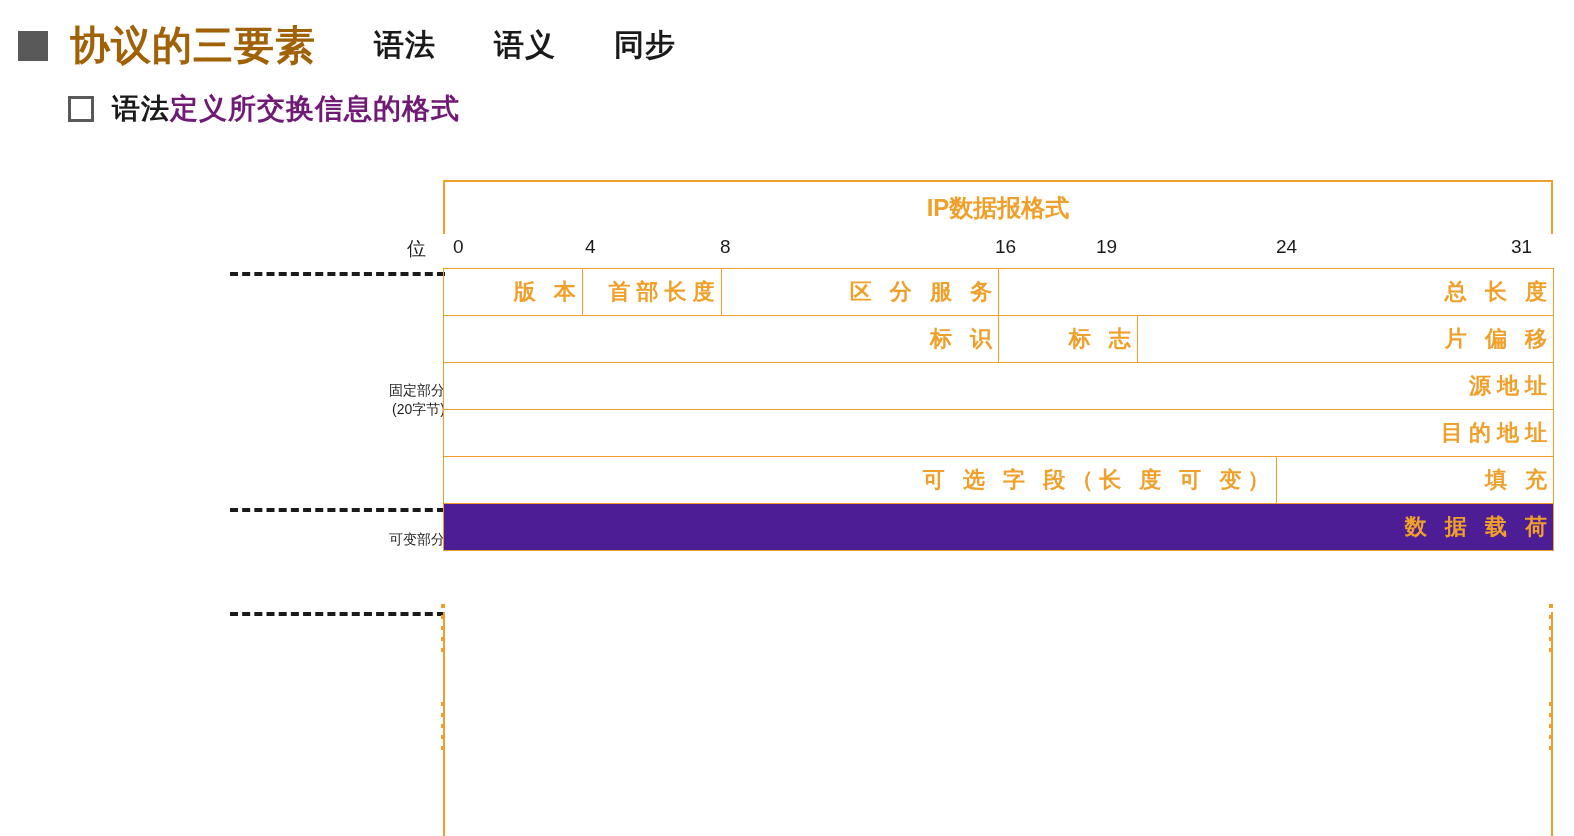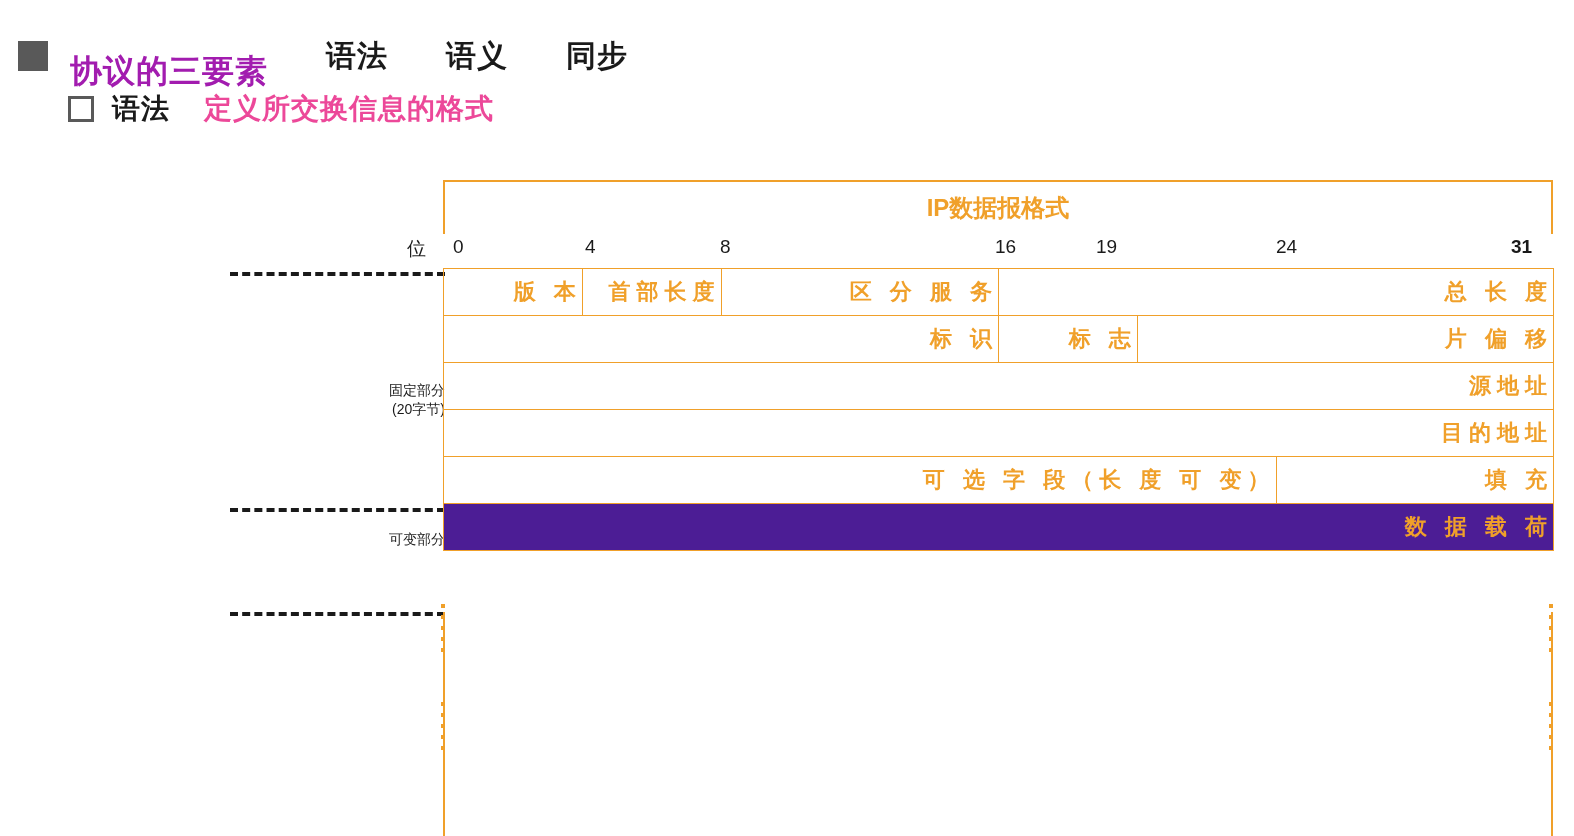--- a/index.html
+++ b/index.html
@@ -30,26 +30,25 @@
     display: flex;
     align-items: center;
   }
   .sq-filled {
     width: 30px;
     height: 30px;
     background: #595959;
     display: inline-block;
   }
   .h-row1 .t1 {
-    font-size: 32px;
-    font-weight: bold;
-    color: #a21caf;
+    font-size: 40px;
+    font-weight: bold;
+    color: #a16207;
     margin-left: 22px;
     letter-spacing: 1px;
-    margin-top: 32px;
   }
   .h-row1 .t2, .h-row1 .t3, .h-row1 .t4 {
     font-size: 30px;
     font-weight: bold;
     color: #1a1a1a;
     margin-left: 58px;
     letter-spacing: 1px;
   }
   .h-row2 {
     position: absolute;
@@ -68,22 +67,21 @@
   .h-row2 .t1 {
     font-size: 28px;
     font-weight: bold;
     color: #1a1a1a;
     margin-left: 18px;
     letter-spacing: 1px;
   }
   .h-row2 .t2 {
     font-size: 28px;
     font-weight: bold;
-    color: #ec4899;
-    margin-left: 34px;
+    color: #701a75;
     letter-spacing: 1px;
   }
 
   
   .diagram {
     position: absolute;
     left: 443px;
     top: 180px;
     width: 1110px;
   }
@@ -218,21 +216,21 @@
   <div class="title-band">IP数据报格式</div>
 
   <div class="bit-ruler">
     <span class="bit-label-wei">位</span>
     <span style="left:10px;">0</span>
     <span style="left:142px;">4</span>
     <span style="left:277px;">8</span>
     <span style="left:552px;">16</span>
     <span style="left:653px;">19</span>
     <span style="left:833px;">24</span>
-    <span style="left:1068px;font-weight:bold;">31</span>
+    <span style="left:1068px;">31</span>
   </div>
 
   <table class="ipfmt">
     <colgroup>
       <col style="width:138.75px">
         <col style="width:138.75px">
       <col style="width:138.75px">
         <col style="width:138.75px">
       <col style="width:138.75px">
         <col style="width:138.75px">

